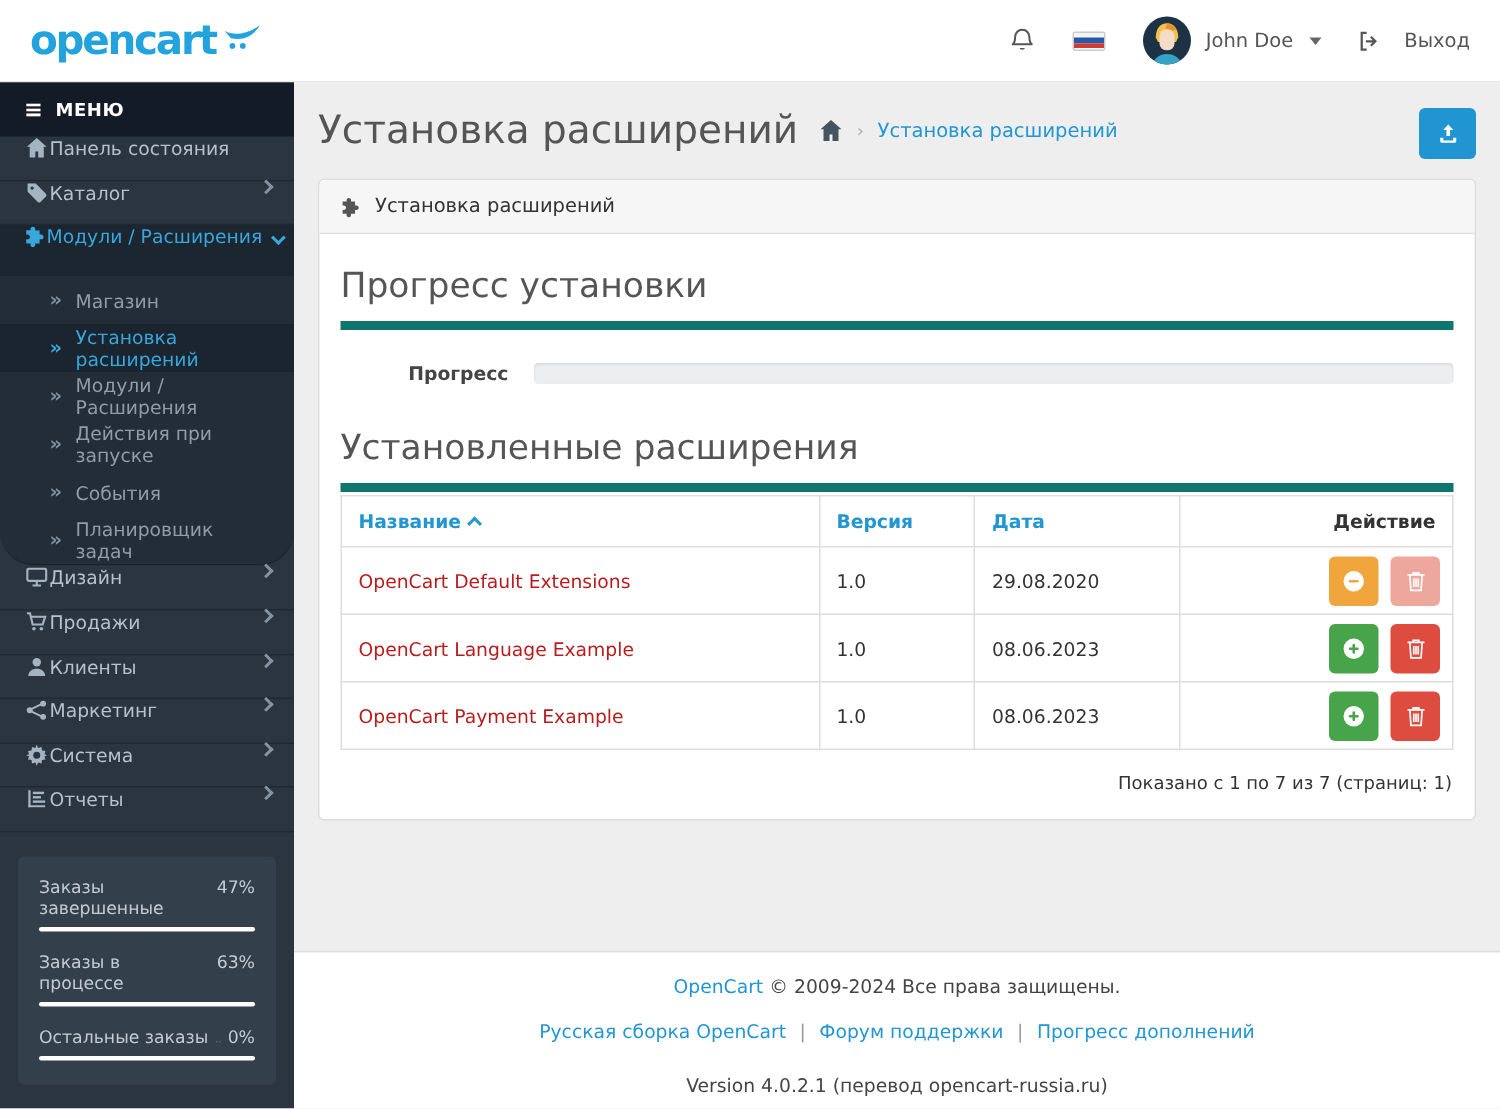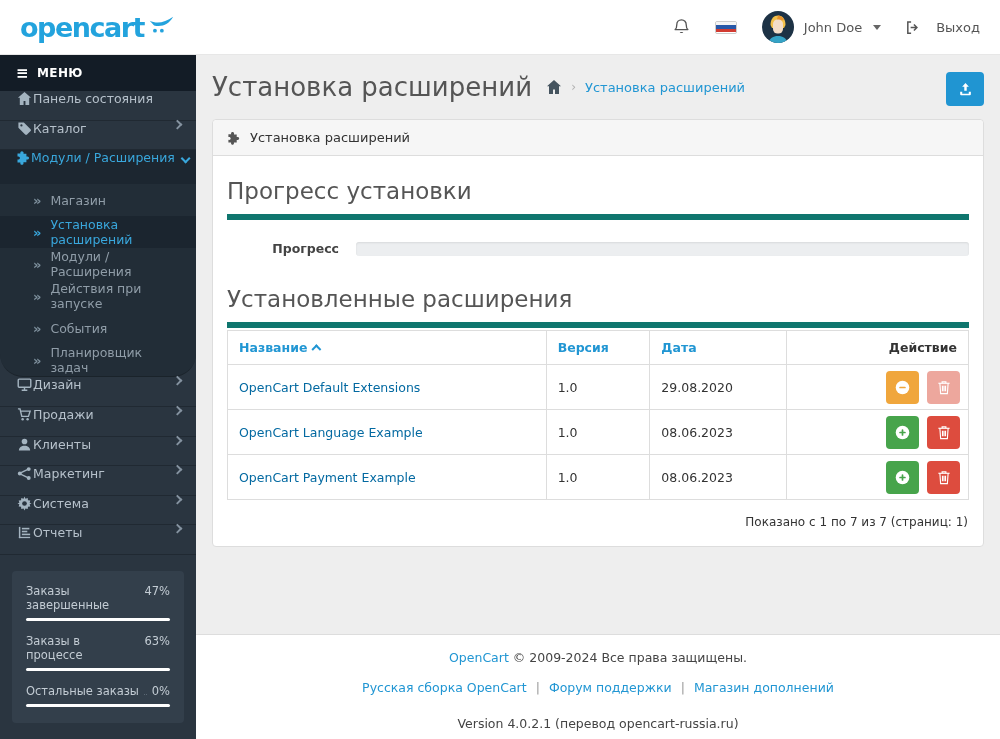--- a/index.html
+++ b/index.html
@@ -77,21 +77,21 @@
   .form-label { width:112px; text-align:right; font-weight:bold; font-size:12.5px; color:#444; margin-right:17px; }
   .progress { flex:1; height:14px; background:#eceef0; border-radius:3px;
     box-shadow:inset 0 1px 2px rgba(0,0,0,.09); }
 
   table.grid { width:100%; border-collapse:collapse; margin-top:2px; font-size:12.5px; }
   .grid th, .grid td { border:1px solid #ddd; padding:8px 11px; text-align:left; vertical-align:middle; }
   .grid th { font-weight:bold; color:#2196d3; padding:9px 11px; }
   .grid th a { color:#2196d3; display:inline-flex; align-items:center; gap:6px; }
   .grid th.action { color:#333; text-align:right; }
   .grid td { padding:12px 11px; height:45px; }
-  .grid td a { color:#0369a1; }
+  .grid td a { color:#b91c1c; }
   .grid td.action { text-align:right; padding:5px 8px; }
   .col-name { width:43%; } .col-ver { width:14%; } .col-date { width:18.5%; } .col-act { width:24.5%; }
   .sort-asc { display:inline-block; border:solid #2196d3; border-width:0 2px 2px 0; padding:2.4px; transform:rotate(-135deg); margin-top:3px; }
   .btn-action { width:33px; height:33px; border:none; border-radius:4px; margin-left:4px;
     display:inline-flex; align-items:center; justify-content:center; cursor:pointer; vertical-align:middle; }
   .btn-warning { background:#f0a63c; }
   .btn-success { background:#47a44b; }
   .btn-danger  { background:#dd4c3e; }
   .btn-danger.muted { background:#eda79d; cursor:default; }
   .pagination { text-align:right; font-size:12px; color:#333; padding:15px 1px 1px; }
@@ -434,18 +434,18 @@
         </table>
         <div class="pagination">Показано с 1 по 7 из 7 (страниц: 1)</div>
       </div>
     </div>
 
     <footer>
       <div class="f-copy">
         <a href="#">OpenCart</a><span>© 2009-2024 Все права защищены.</span>
       </div>
       <div class="f-links">
-        <a href="#">Русская сборка OpenCart</a><span class="f-sep">|</span><a href="#">Форум поддержки</a><span class="f-sep">|</span><a href="#">Магазин дополнений</a>
+        <a href="#">Русская сборка OpenCart</a><span class="f-sep">|</span><a href="#">Форум поддержки</a><span class="f-sep">|</span><a href="#">Прогресс дополнений</a>
       </div>
       <div class="f-version">Version 4.0.2.1 (перевод opencart-russia.ru)</div>
     </footer>
   </main>
 </div>
 
 </body></html>

